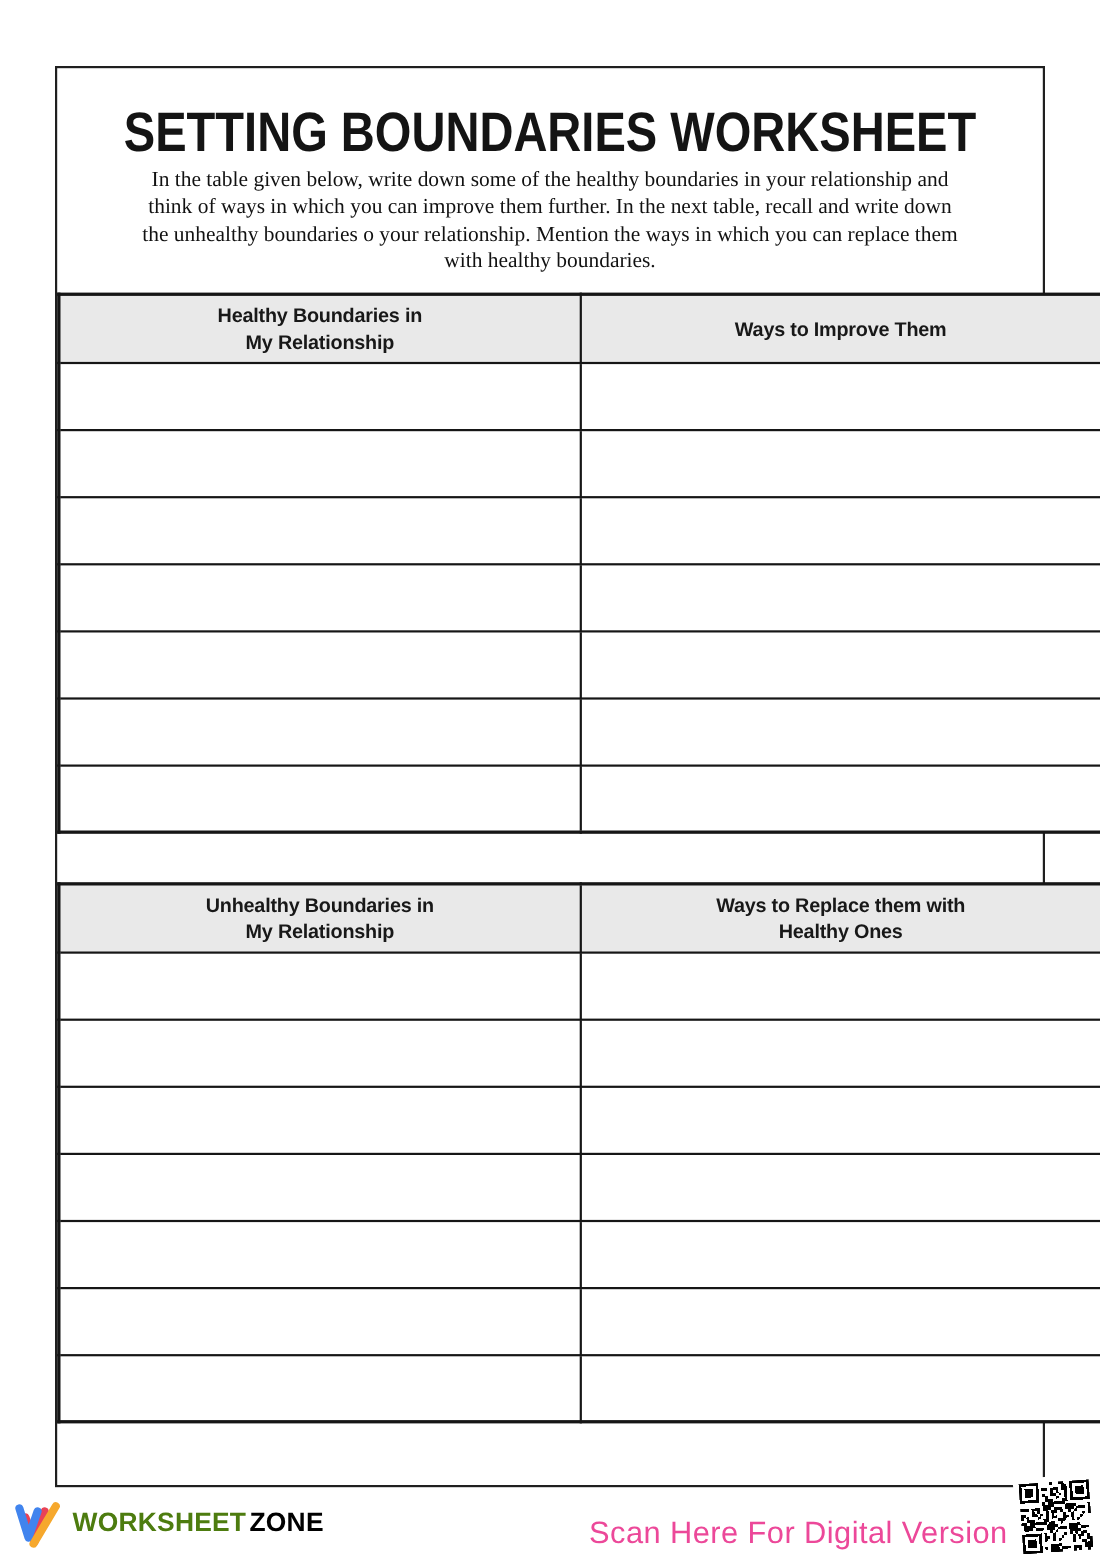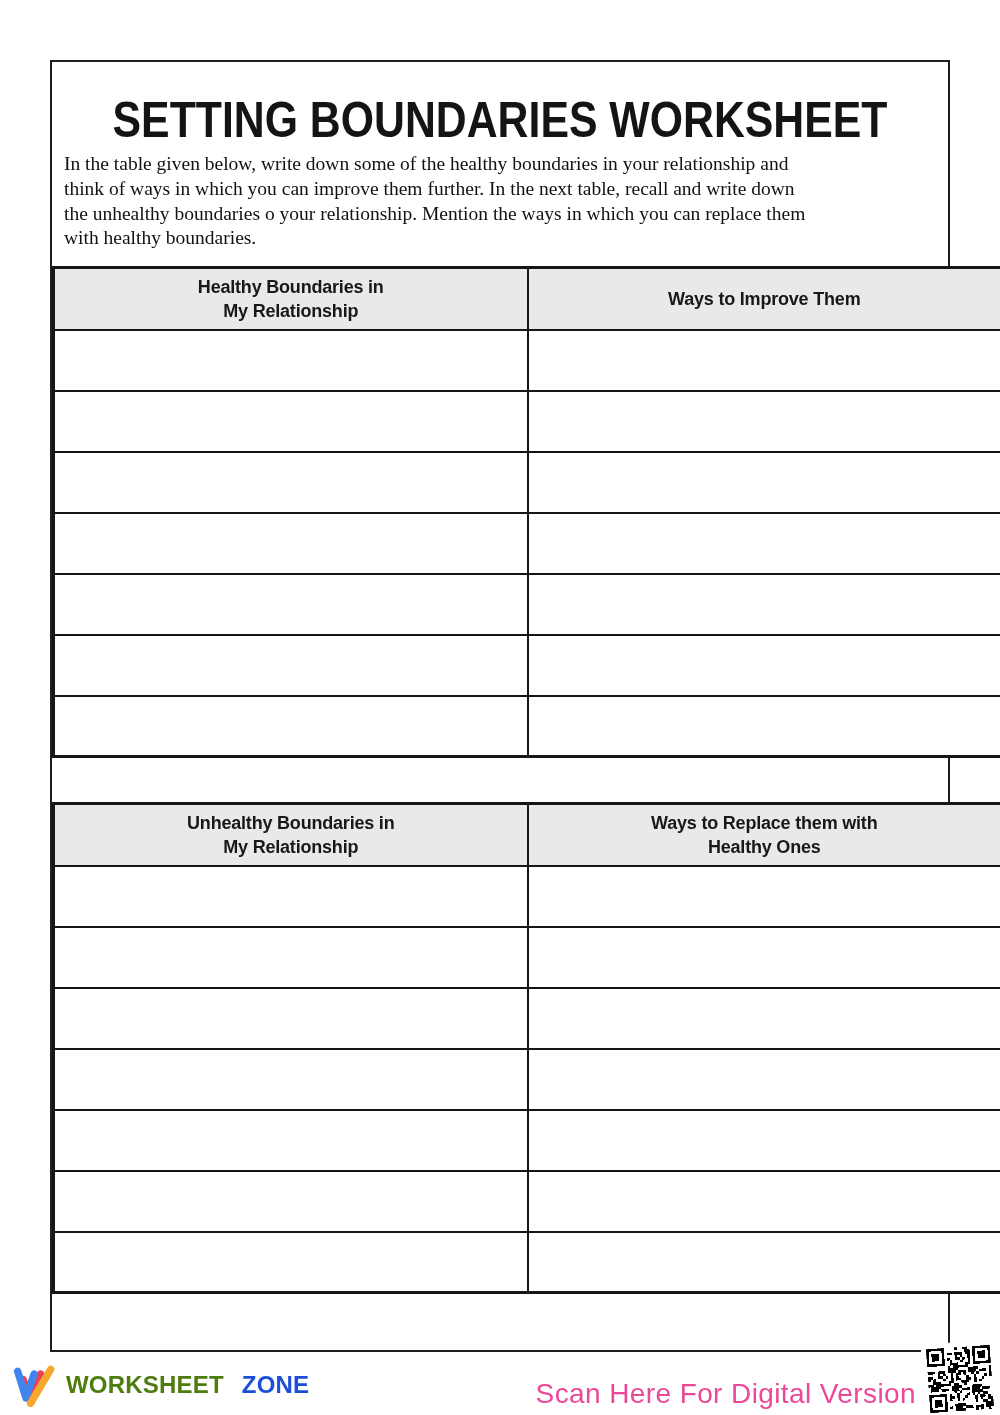--- a/index.html
+++ b/index.html
@@ -31,20 +31,21 @@
     line-height: 1.1;
     letter-spacing: 0px;
     color: #141414;
     transform: scale(0.93, 1.1);
     transform-origin: center top;
     font-family: "Liberation Sans", sans-serif;
   }
   .intro {
     margin: 9px auto 0 auto;
     width: 872px;
+    text-align: center;
     font-family: "Liberation Serif", serif;
     font-size: 19.5px;
     line-height: 1.28;
     color: #111111;
     white-space: pre-line;
   }
   table.wtable {
     width: 951px;
     margin: 15px auto 0 auto;
     border-collapse: collapse;
@@ -81,21 +82,21 @@
     gap: 7px;
   }
   .brand-text {
     font-weight: 700;
     font-size: 24px;
     letter-spacing: 0.2px;
     white-space: nowrap;
     font-family: "Liberation Sans", sans-serif;
   }
   .brand-blue { color: #4d7c0f; }
-  .brand-orange { color: #1d4ed8; margin-left: 18px; }
+  .brand-orange { color: #000000; margin-left: 3px; }
   .scan-text {
     position: absolute;
     right: 84px;
     top: 1378px;
     font-size: 28px;
     font-weight: 400;
     letter-spacing: 0.4px;
     color: #ec4899;
     white-space: nowrap;
     font-family: "Liberation Sans", sans-serif;

